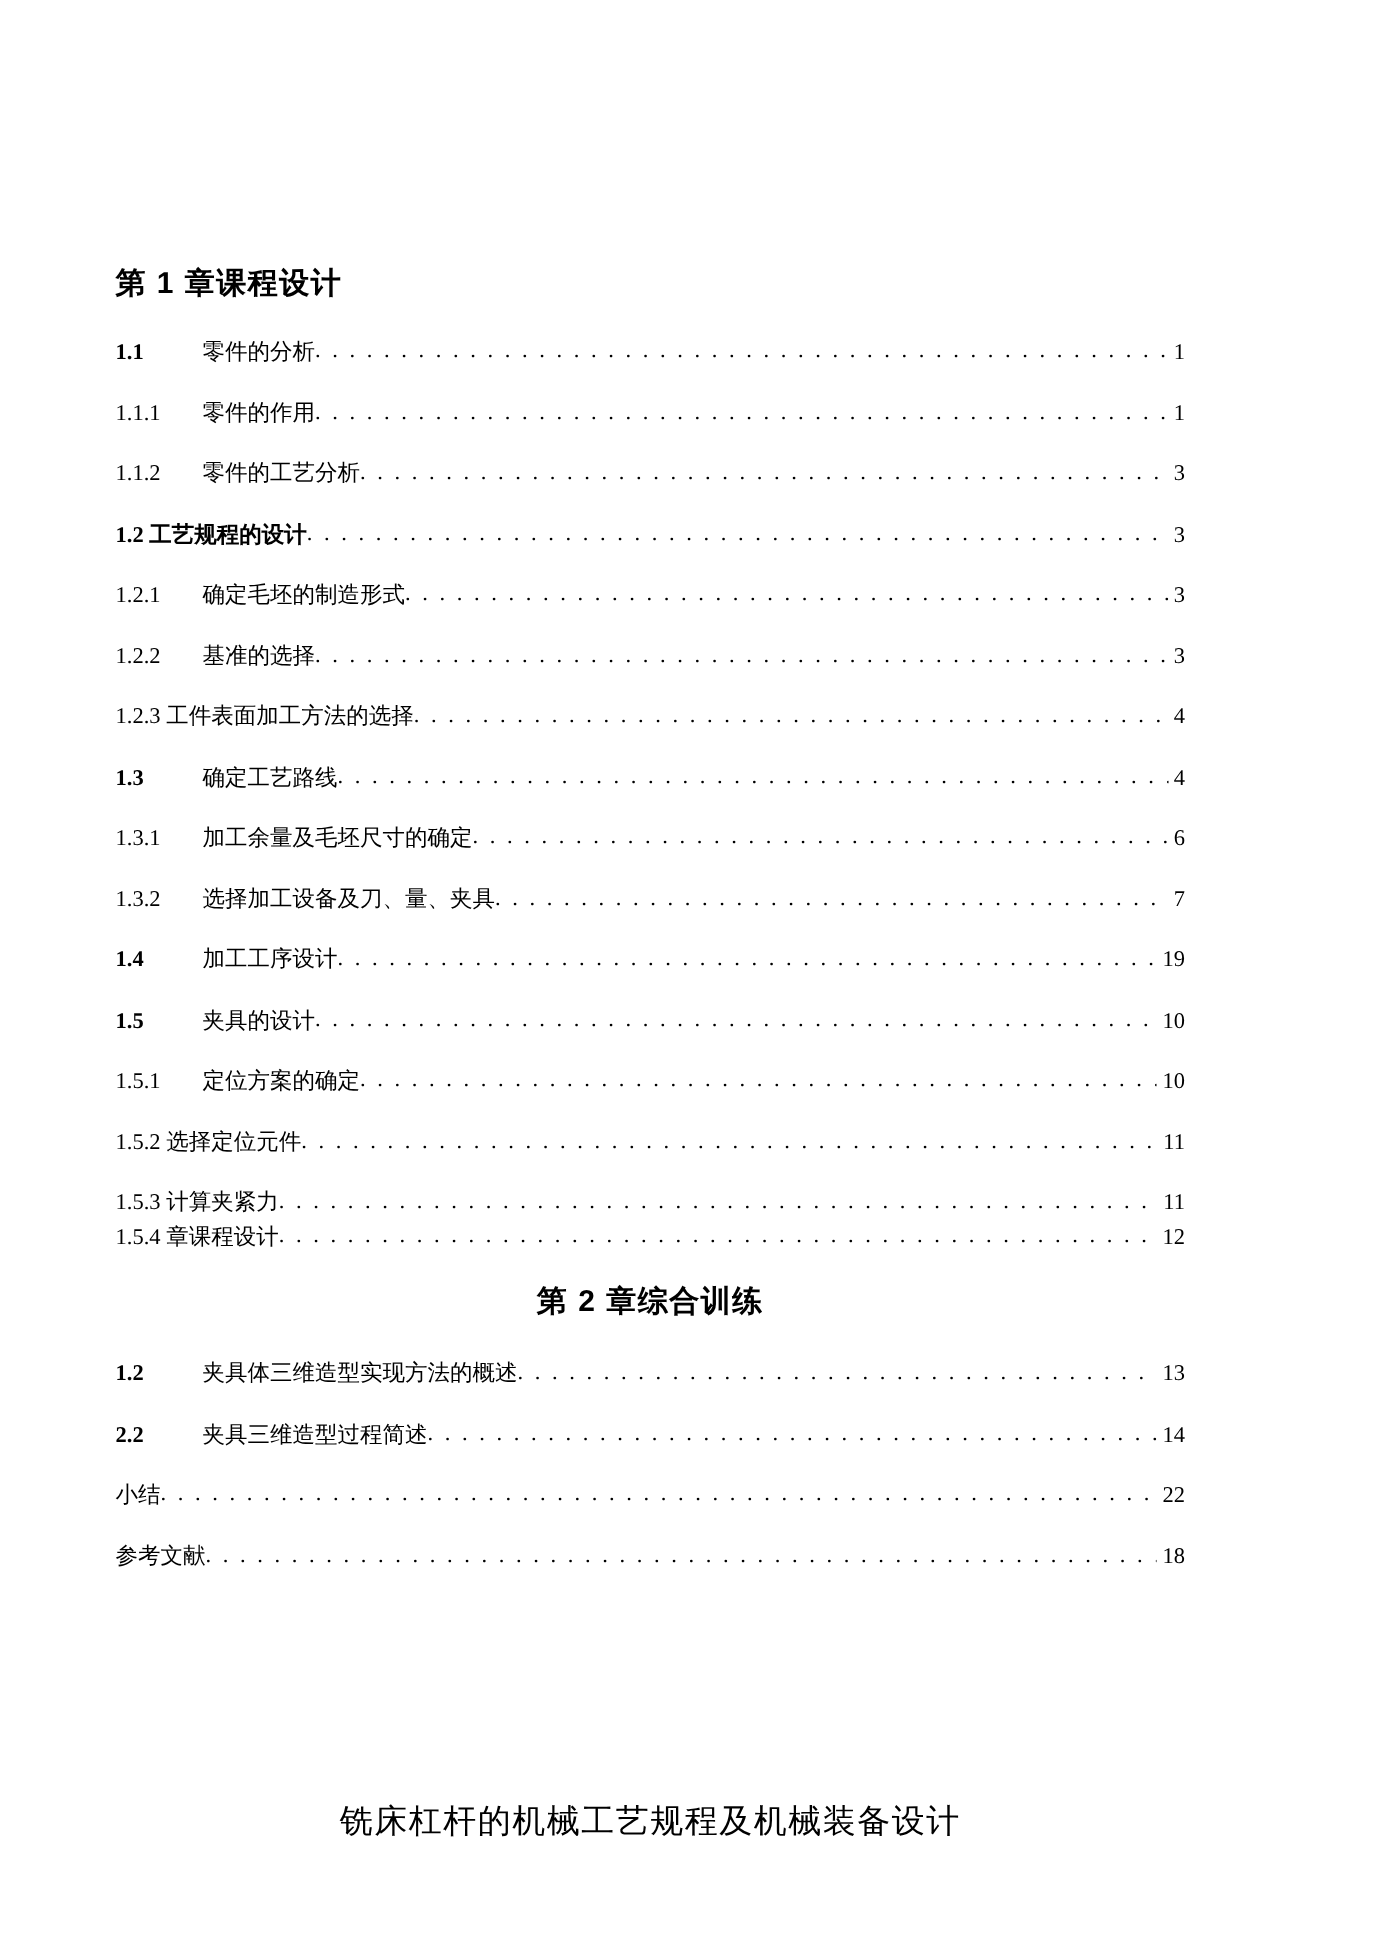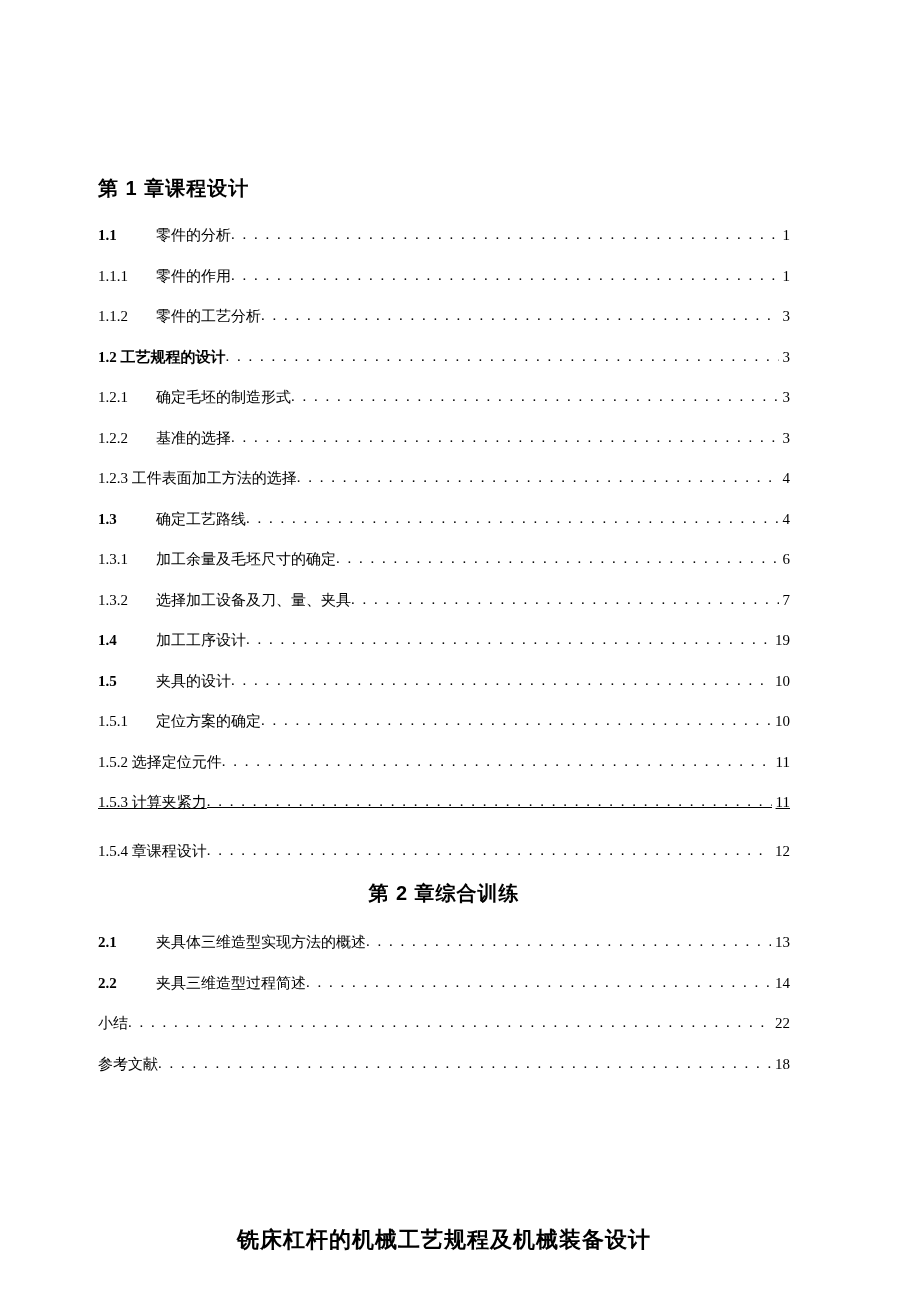--- a/index.html
+++ b/index.html
@@ -5,21 +5,21 @@
     * { margin: 0; padding: 0; box-sizing: border-box; }
     body {
       width: 920px;
       height: 1301px;
       background: #ffffff;
       font-family: "SimSun", "宋体", serif;
       position: relative;
       color: #000000;
     }
     .page {
-      padding: 175px 130px 0 98px;
+      padding: 175px 130px 0 77px;
     }
     .chapter-heading {
       font-family: "SimHei", "黑体", sans-serif;
       font-size: 20px;
       font-weight: bold;
       margin-bottom: 22px;
       letter-spacing: 1px;
     }
     .preface {
       font-family: "SimSun", "宋体", serif;
@@ -28,21 +28,21 @@
       margin-bottom: 16px;
     }
     .toc-line {
       display: flex;
       align-items: flex-end;
       font-size: 15px;
       line-height: 1.5;
       margin-bottom: 18px;
       white-space: nowrap;
     }
-    .toc-line.tight { margin-bottom: 26px; text-decoration: underline; }
+    .toc-line.tight { margin-bottom: 0; }
     .toc-num {
       flex: 0 0 58px;
       font-family: "SimSun", "宋体", serif;
     }
     .toc-num.bold { font-weight: bold; }
     .toc-title {
       font-family: "SimSun", "宋体", serif;
       flex: 0 0 auto;
     }
     .toc-title.bold { font-weight: bold; font-family: Liberation Serif, serif; }
@@ -69,21 +69,21 @@
       font-weight: bold;
       margin-top: 8px;
       margin-bottom: 24px;
       letter-spacing: 1px;
       text-align: center;
     }
     .doc-title {
       text-align: center;
       font-family: "SimHei", "黑体", sans-serif;
       font-size: 22px;
-      font-weight: bold;
+      font-weight: normal;
       margin-top: 150px;
       letter-spacing: 1px;
     }
   </style>
 </head>
 <body>
 
 <div class="page">
 
   <div class="chapter-heading">第 1 章课程设计</div>
@@ -185,21 +185,21 @@
         <span class="toc-title">1.5.4 章课程设计</span>
         <span class="toc-dots"></span>
         <span class="toc-page">12</span>
       </div>
     </div>
 
   <div class="chapter2-heading">第 2 章综合训练</div>
 
   <div id="toc2">
       <div class="toc-line">
-        <span class="toc-num bold">2.1</span>
+        <span class="toc-num bold">1.2</span>
         <span class="toc-title">夹具体三维造型实现方法的概述</span>
         <span class="toc-dots"></span>
         <span class="toc-page">13</span>
       </div>
       <div class="toc-line">
         <span class="toc-num bold">2.2</span>
         <span class="toc-title">夹具三维造型过程简述</span>
         <span class="toc-dots"></span>
         <span class="toc-page">14</span>
       </div>

